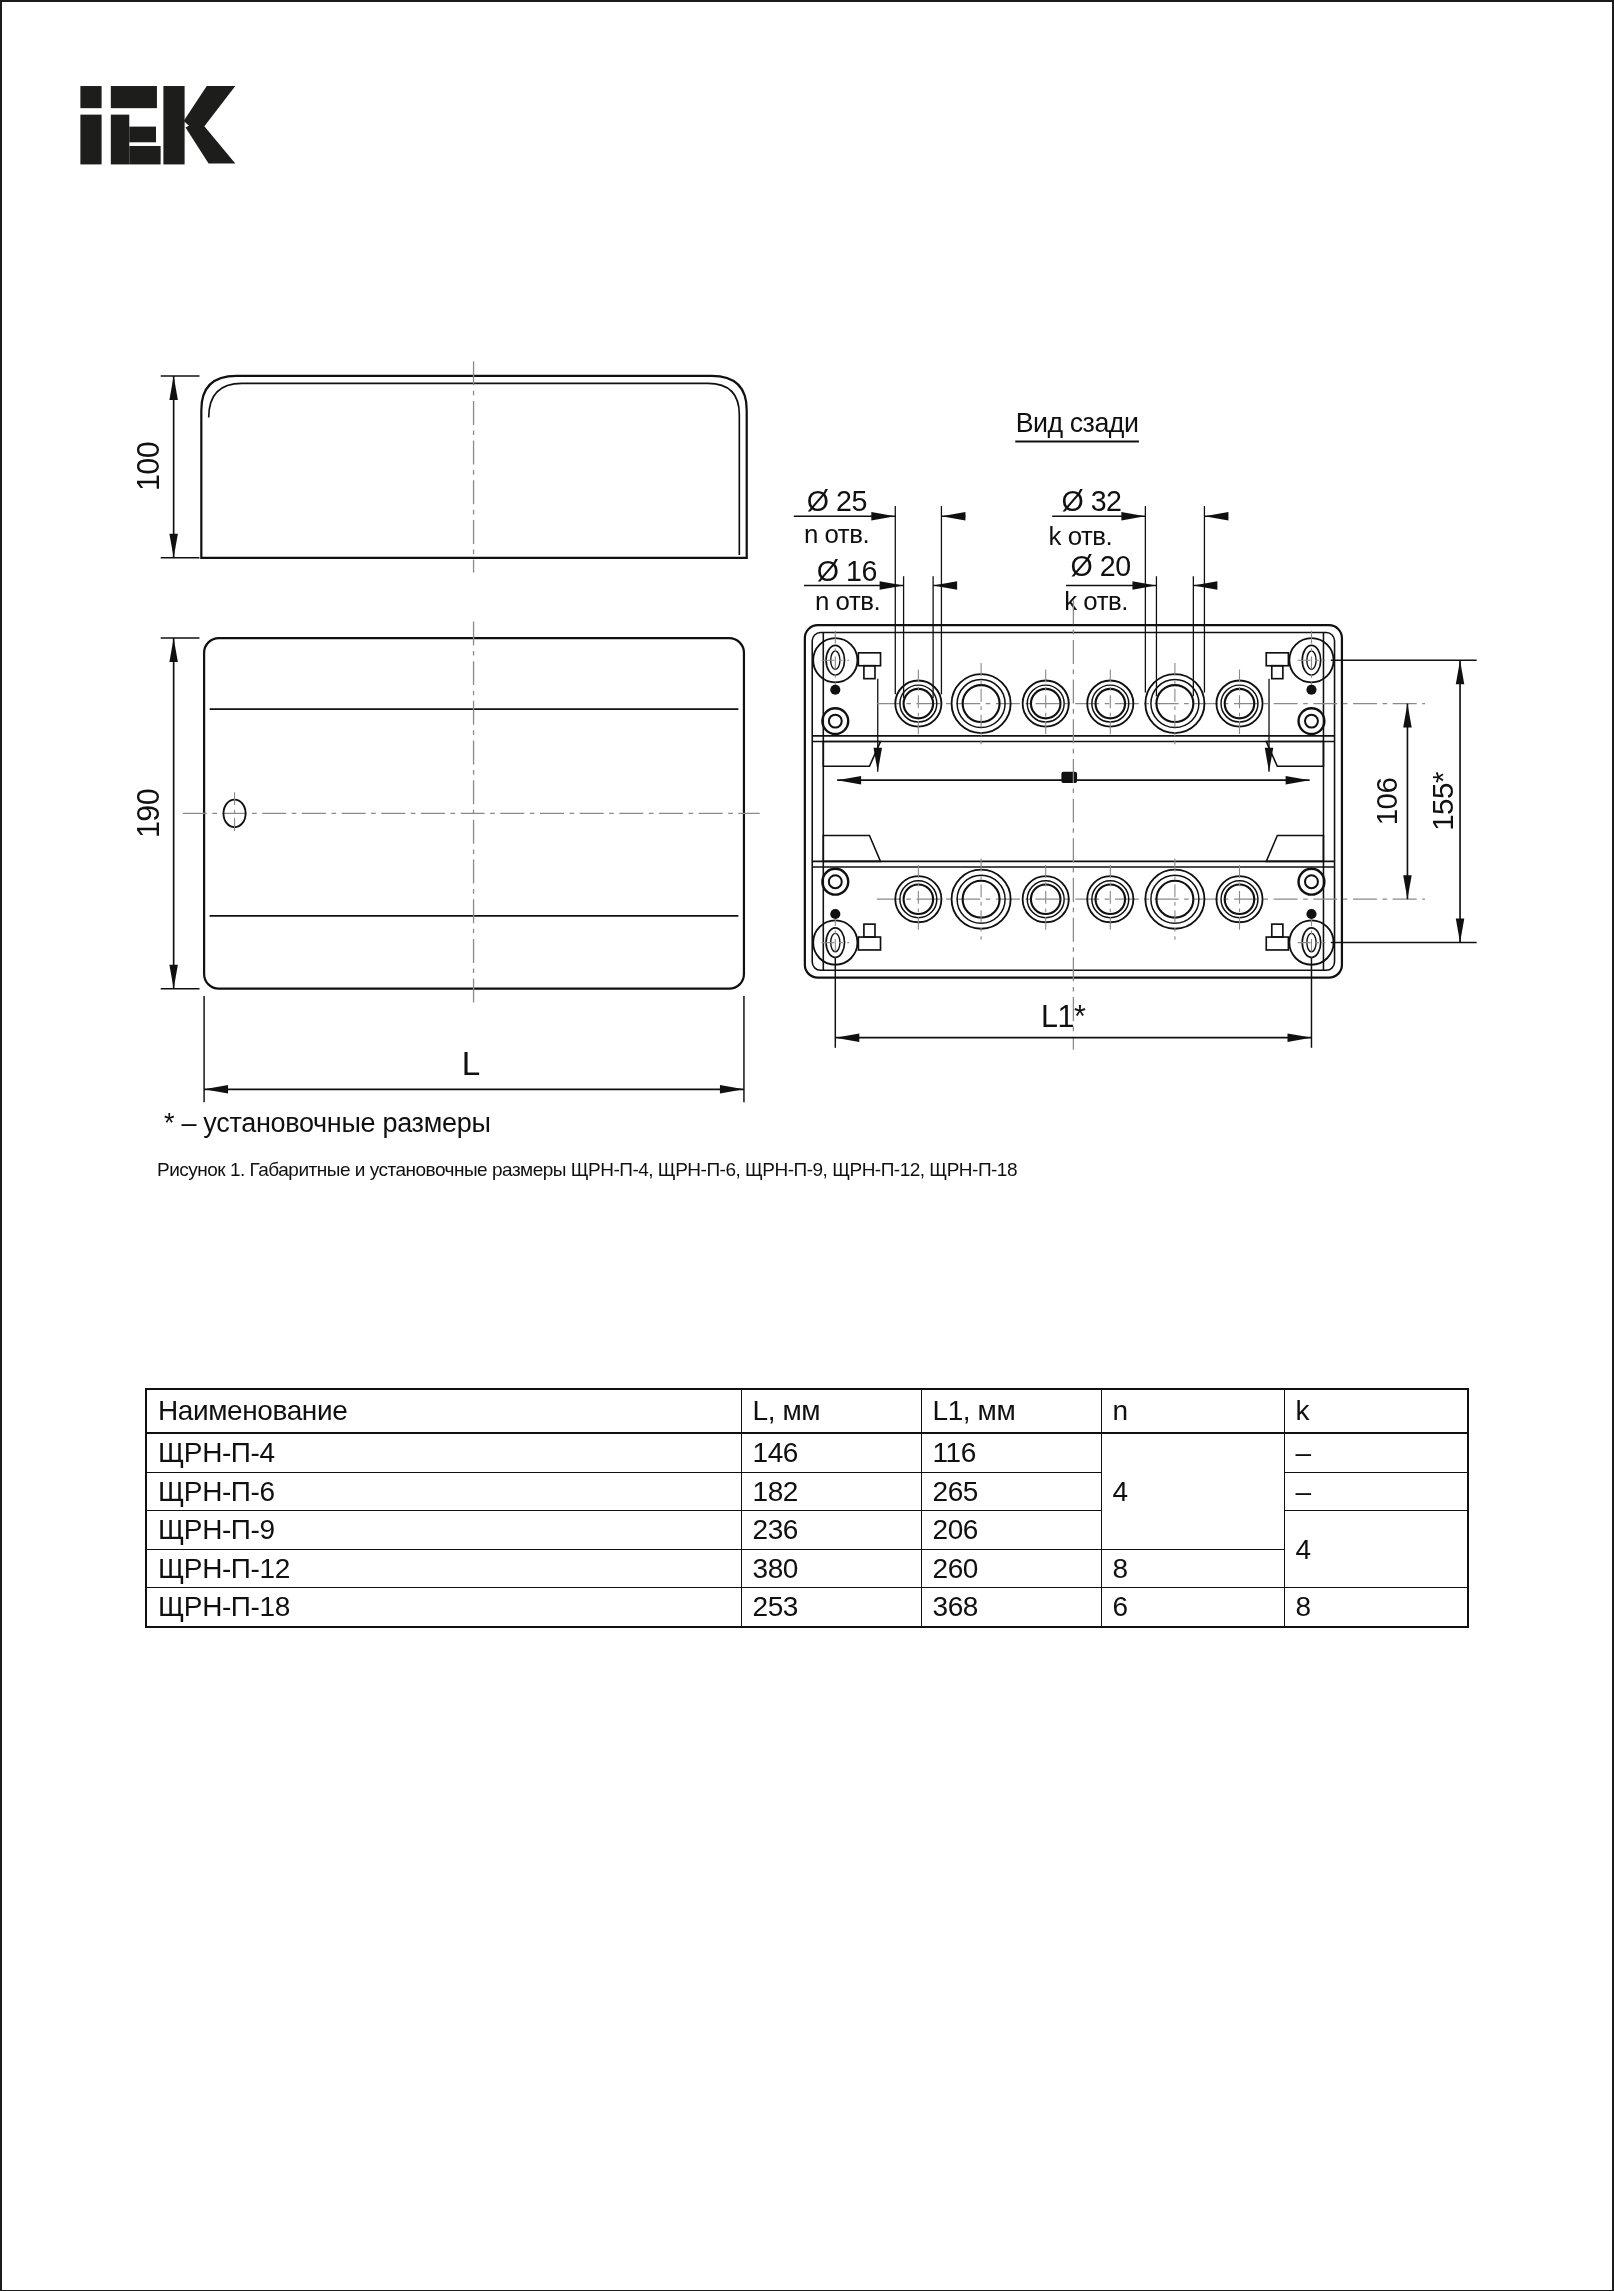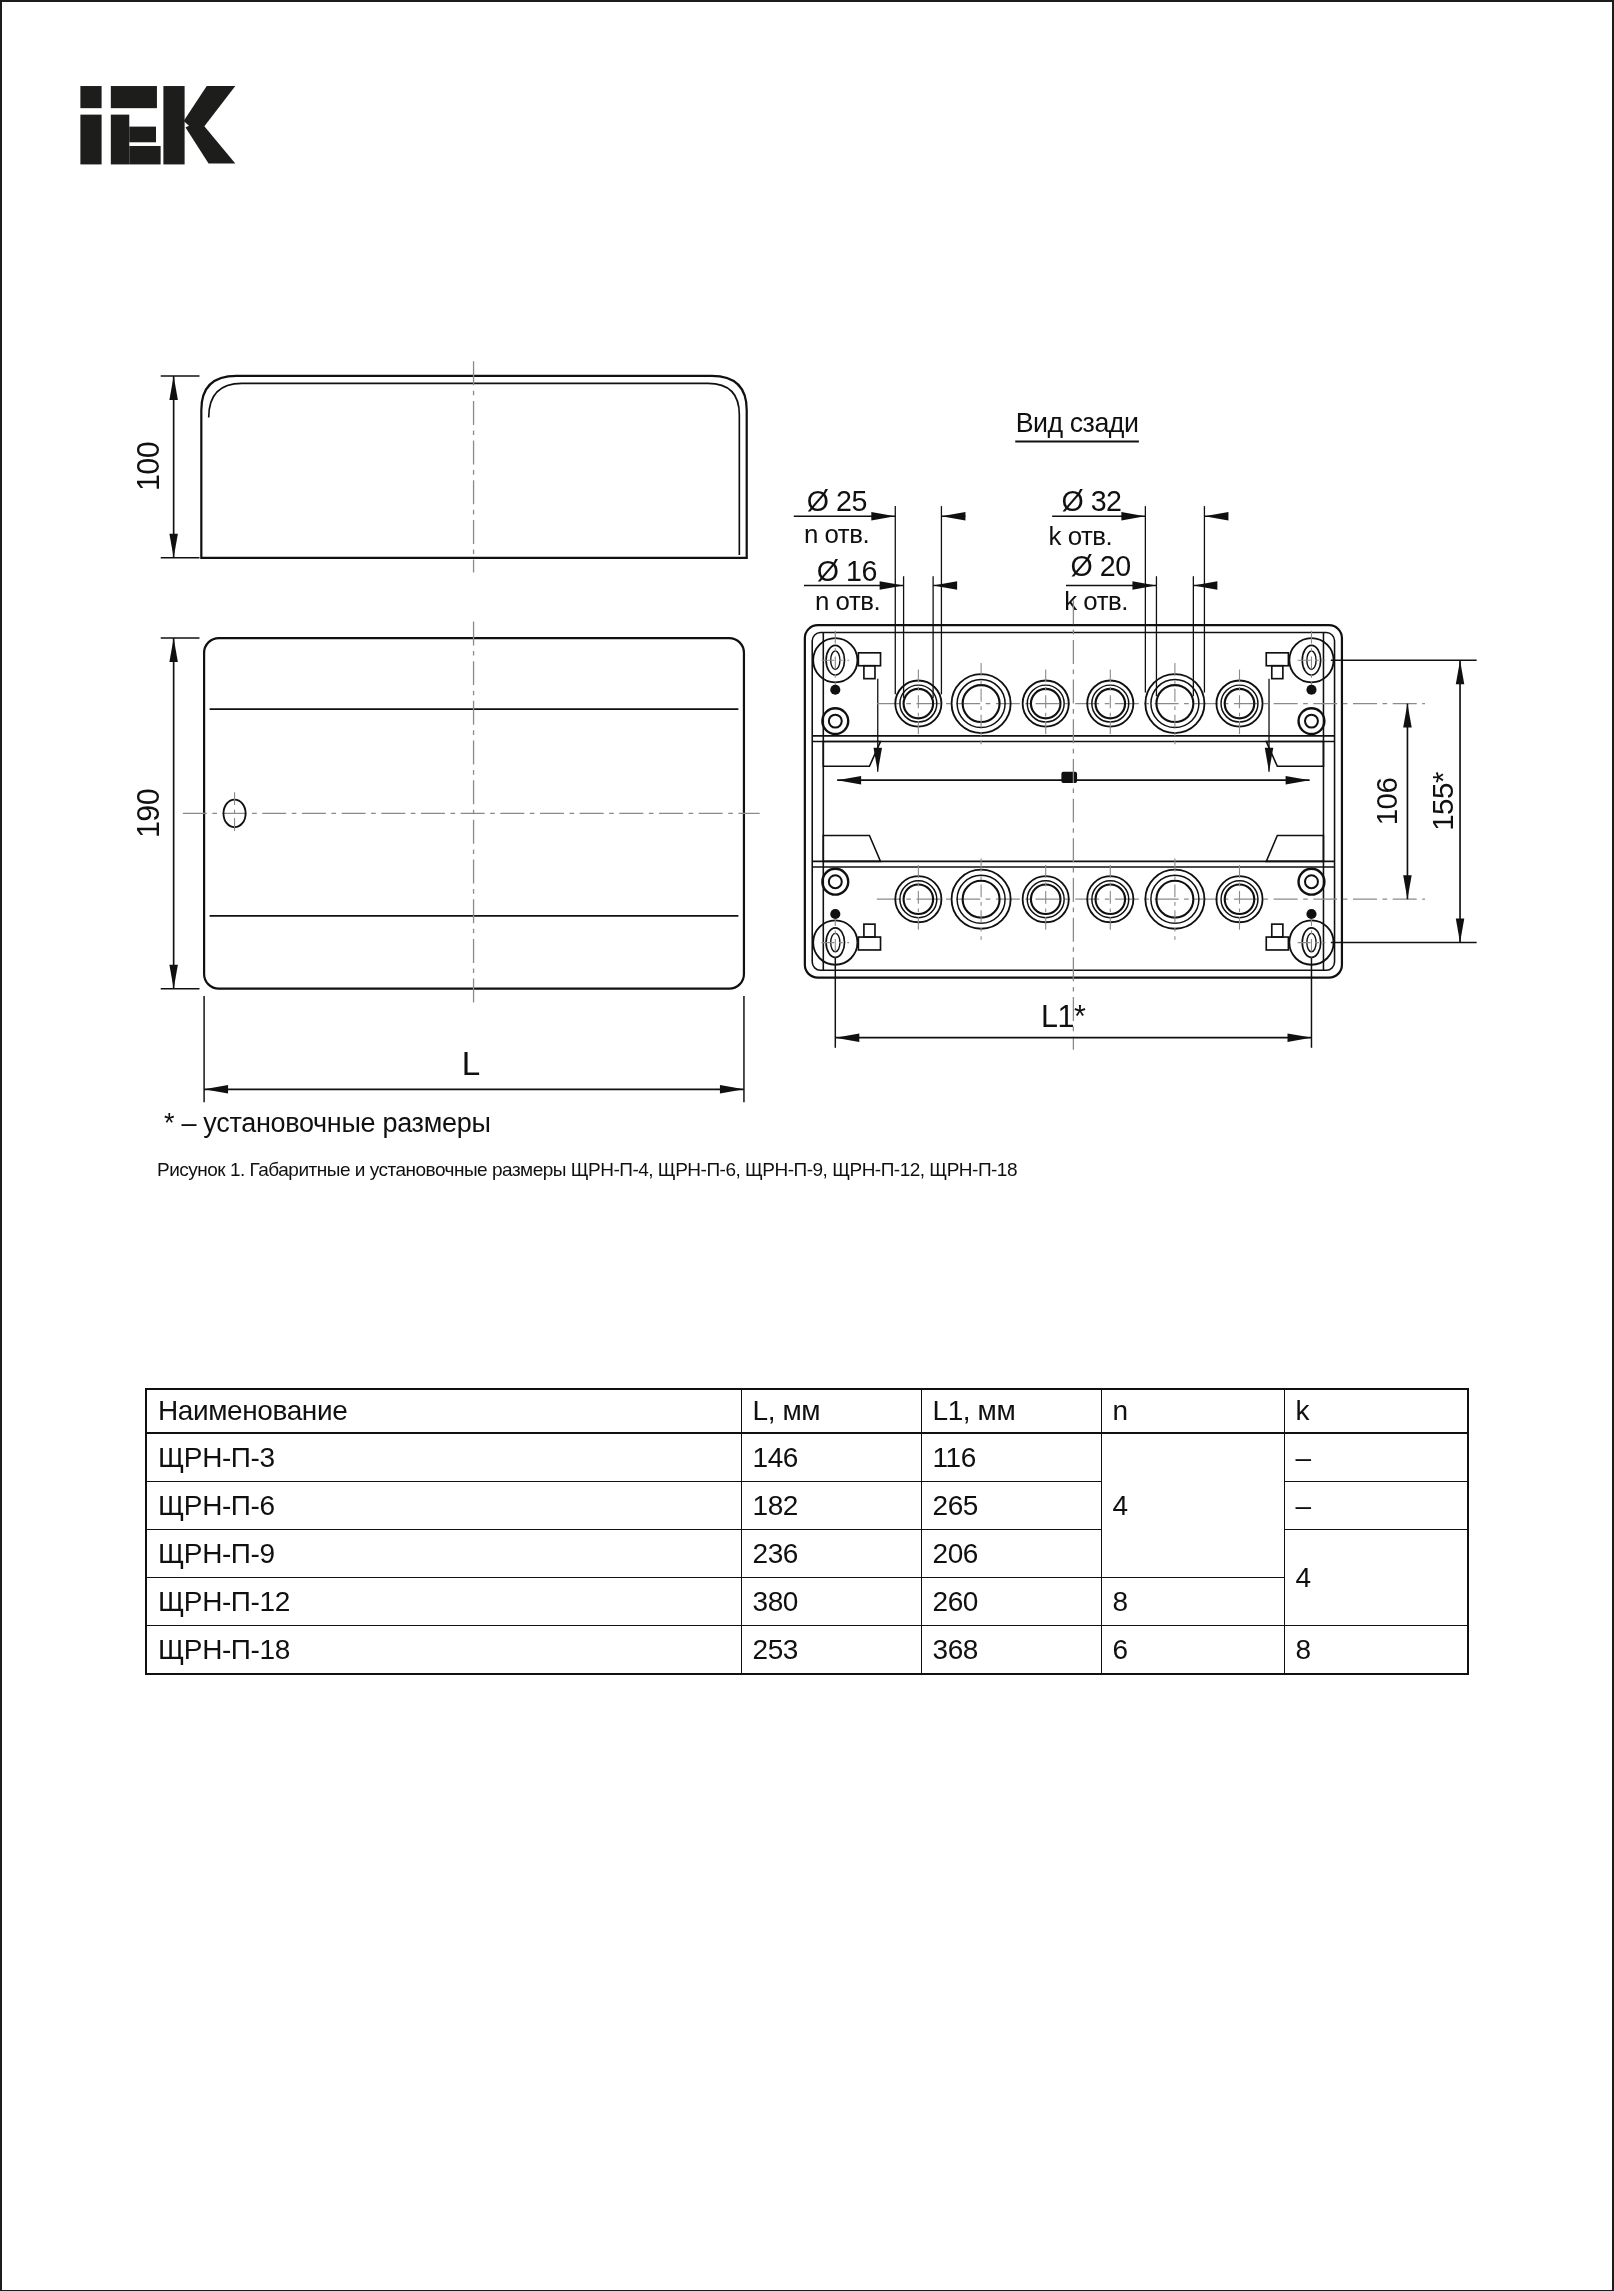--- a/index.html
+++ b/index.html
@@ -9,21 +9,21 @@
     font-family:"Liberation Sans","DejaVu Sans",sans-serif; color:#101010;
     overflow:hidden;
   }
   .abs{position:absolute; white-space:nowrap;}
   #note-text{left:162px; top:1106px; font-size:27px; letter-spacing:-0.3px;text-align:right;}
   #caption-text{left:155px; top:1157px; font-size:19px; letter-spacing:-0.5px;}
   #fig-svg{position:absolute; left:0; top:0;}
   #logo-svg{position:absolute; left:0; top:0;}
   
   #table-wrap{position:absolute; left:143px; top:1386px; width:1322px;}
-  table.dim{width:100%; height:287px; border-collapse:collapse; table-layout:fixed;
+  table.dim{width:100%; height:240px; border-collapse:collapse; table-layout:fixed;
     border:2.8px solid #101010; font-size:28px; letter-spacing:-0.4px;}
   table.dim th, table.dim td{
     border:1.8px solid #101010; text-align:left; vertical-align:middle;
     padding:0 3.7px 0 11px; font-weight:normal; line-height:1.05; overflow:hidden;}
   table.dim thead th{height:42px; border-bottom:2.8px solid #101010;}
   td.va-top{vertical-align:top; padding-top:6.5px;}
   
   .ln{stroke:#101010; fill:none;}
   .cl{stroke:#8a8a8a; stroke-width:1.4; fill:none; stroke-dasharray:26 6 5 6;}
   .tick{stroke:#8a8a8a; stroke-width:1.2; fill:none; stroke-dasharray:14 5 4 5;}
@@ -266,21 +266,21 @@
           <tr>
             <th>Наименование</th>
             <th>L, мм</th>
             <th>L1, мм</th>
             <th>n</th>
             <th>k</th>
           </tr>
         </thead>
       <tbody>
           <tr>
-            <td>ЩРН-П-3</td>
+            <td>ЩРН-П-4</td>
             <td>146</td>
             <td>116</td>
             <td rowspan="3" class="va-top">4</td>
             <td>–</td>
           </tr>
           <tr>
             <td>ЩРН-П-6</td>
             <td>182</td>
             <td>265</td>
             <td>–</td>

